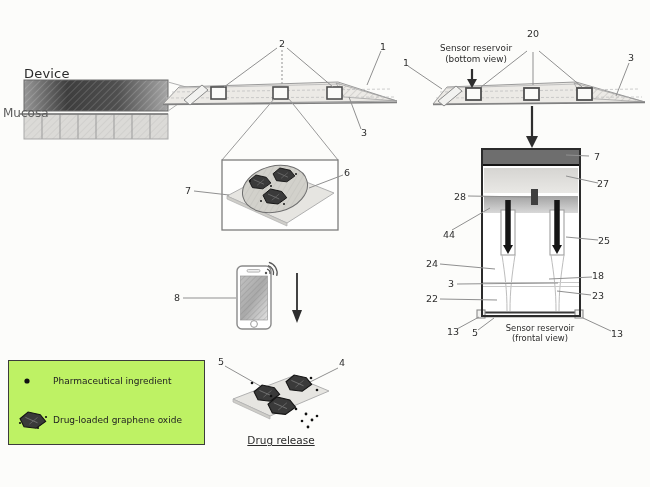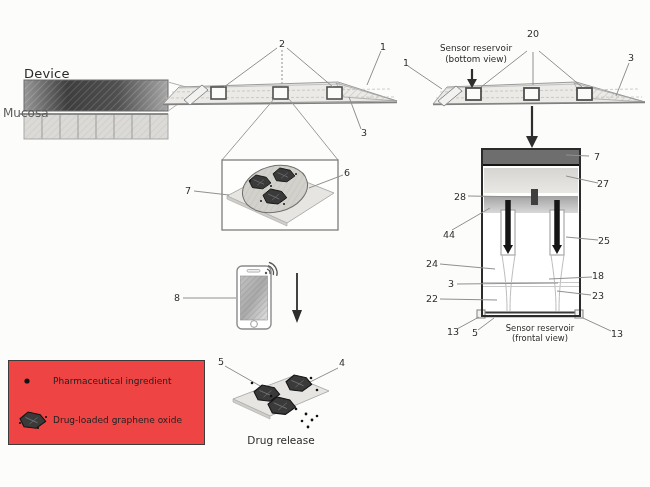--- a/index.html
+++ b/index.html
@@ -11,24 +11,24 @@
   .lbl{
     position:absolute;font-size:9.5px;color:#2e2e2e;line-height:1;
     transform:translate(-50%,-50%);white-space:nowrap;
   }
   .txt{position:absolute;color:#2a2a2a;white-space:nowrap;}
   .device-label{left:24px;top:66px;font-size:13px;letter-spacing:.2px;}
   .mucosa-label{left:3px;top:106px;font-size:12px;color:#5d5d5d;}
   .center-block{text-align:center;transform:translateX(-50%);}
   .bottomview-title{left:476px;top:43px;font-size:8.8px;line-height:11px;}
   .frontal-caption{left:540px;top:323px;font-size:8.4px;line-height:10px;}
-  .release-caption{left:281px;top:434px;font-size:10.5px;}
+  .release-caption{left:281px;top:434px;font-size:10.5px;text-decoration:underline;}
   #legend{
     position:absolute;left:8px;top:360px;width:197px;height:85px;
-    border:1.6px solid #3c3c3c;background:#ef4444;box-sizing:border-box;
+    border:1.6px solid #3c3c3c;background:#bef264;box-sizing:border-box;
     display:flex;flex-direction:column;justify-content:space-around;padding:3px 4px;
   }
   .legend-row{display:flex;align-items:center;}
   .legend-icon{width:40px;display:flex;justify-content:center;align-items:center;flex:0 0 40px;}
   .legend-label{font-size:9px;color:#222;}
 </style>
 </head>
 <body>
 
 <div id="stage">

